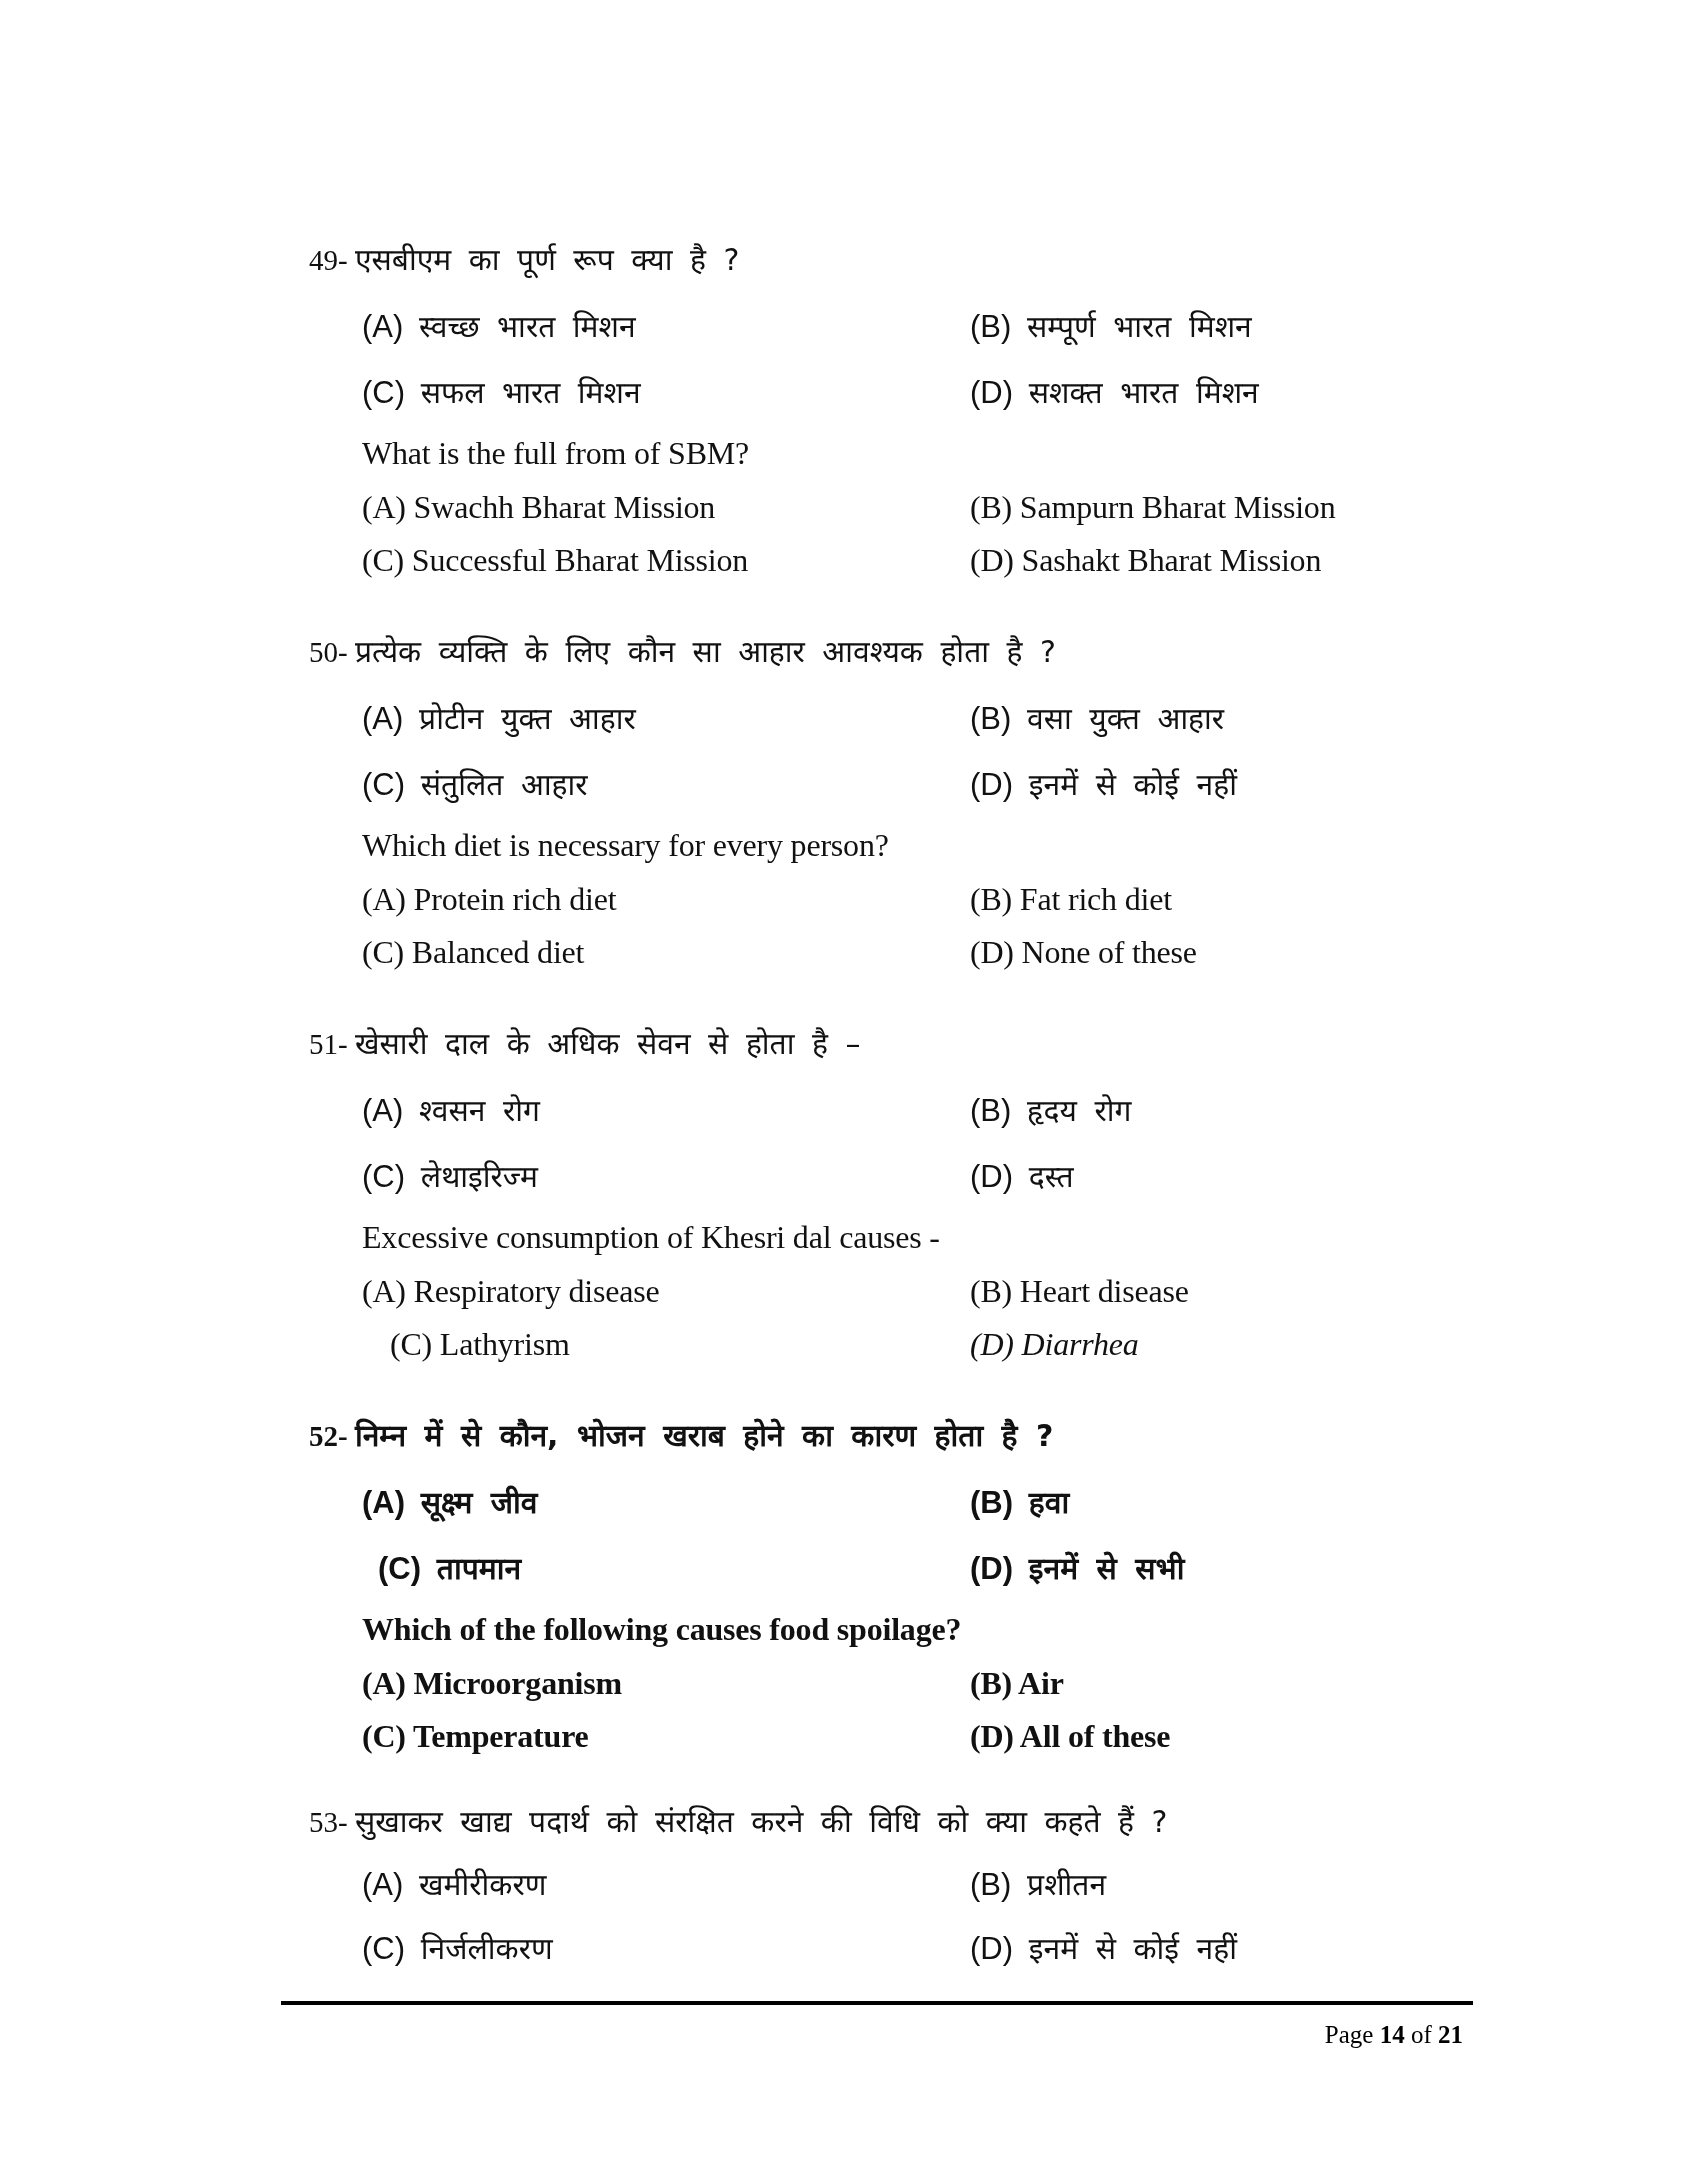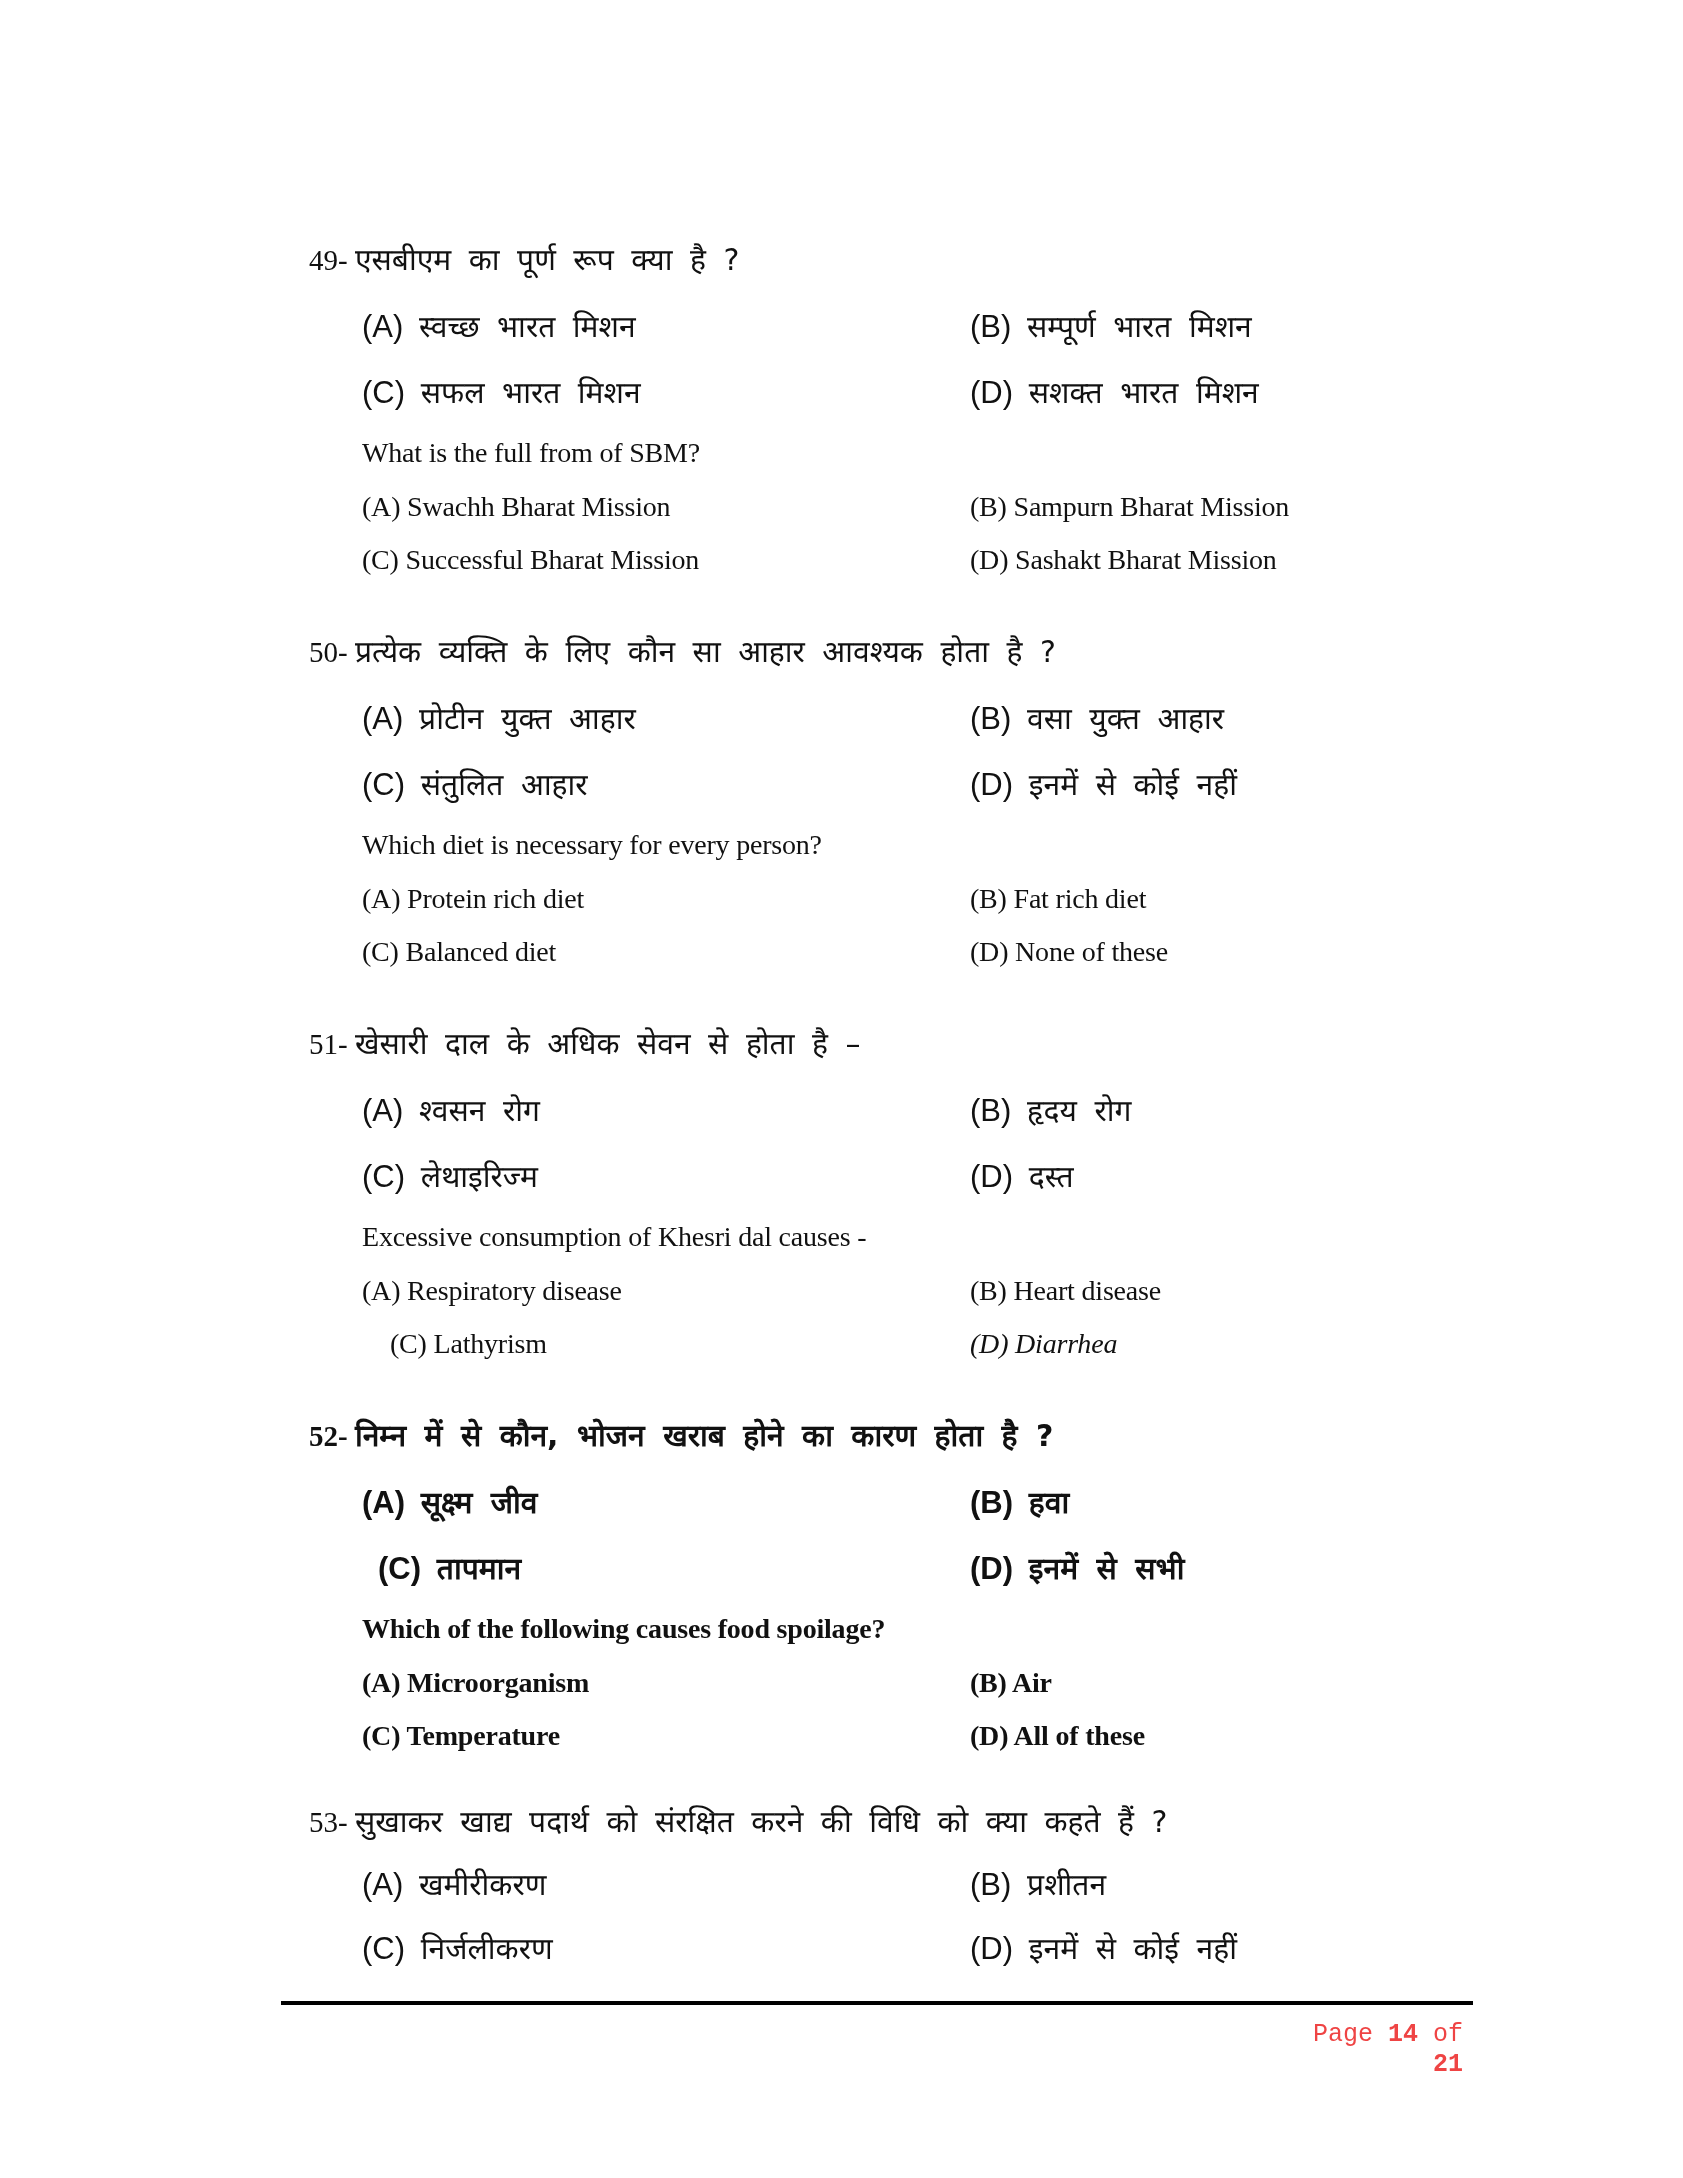--- a/index.html
+++ b/index.html
@@ -4,26 +4,26 @@
 <style>
   html, body { margin: 0; padding: 0; background: #ffffff; }
   body { width: 1683px; height: 2178px; position: relative; overflow: hidden; color: #111; }
   .page { position: absolute; left: 0; top: 0; width: 1683px; height: 2178px; background: #fff; }
   .block { position: absolute; left: 0; width: 1355px; height: 392px; }
   .line { position: absolute; white-space: nowrap; line-height: 40px; height: 40px; }
   .qnum { font-family: "Liberation Serif", serif; font-size: 29px; }
   .hi { font-size: 31px; word-spacing: 8px; }
   .hi .lbl { font-family: "Liberation Sans", sans-serif; font-size: 31px; }
   .hi .txt { font-family: "DejaVu Sans", sans-serif; font-size: 30px; }
-  .en { font-family: "Liberation Serif", serif; font-size: 28px; letter-spacing: -0.2px; }
+  .en { font-family: "Liberation Serif", serif; font-size: 32px; letter-spacing: -0.2px; }
   .col-l { left: 362px; }
   .col-r { left: 970px; }
   .rule { position: absolute; left: 281px; top: 2001px; width: 1192px; height: 4px; background: #000; }
   .footer { position: absolute; left: 1297px; width: 166px; top: 2020px; text-align: right;
-            font-family: Liberation Mono, monospace; font-size: 25px; line-height: 30px; color: #ef4444; }
+            font-family: Liberation Serif, serif; font-size: 25px; line-height: 30px; color: #000000; }
   .footer b { font-weight: bold; }
 </style>
 </head>
 <body>
 
 <div class="page">
 
   <div class="block" style="top:240px;">
     <div class="line qnum" style="left:309px; top:0px;">
       <span>49-</span>

